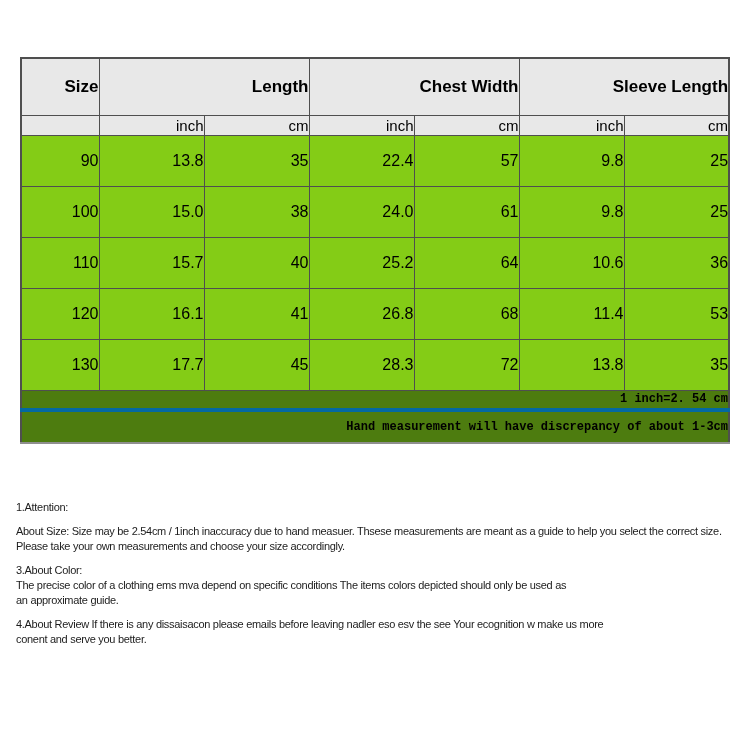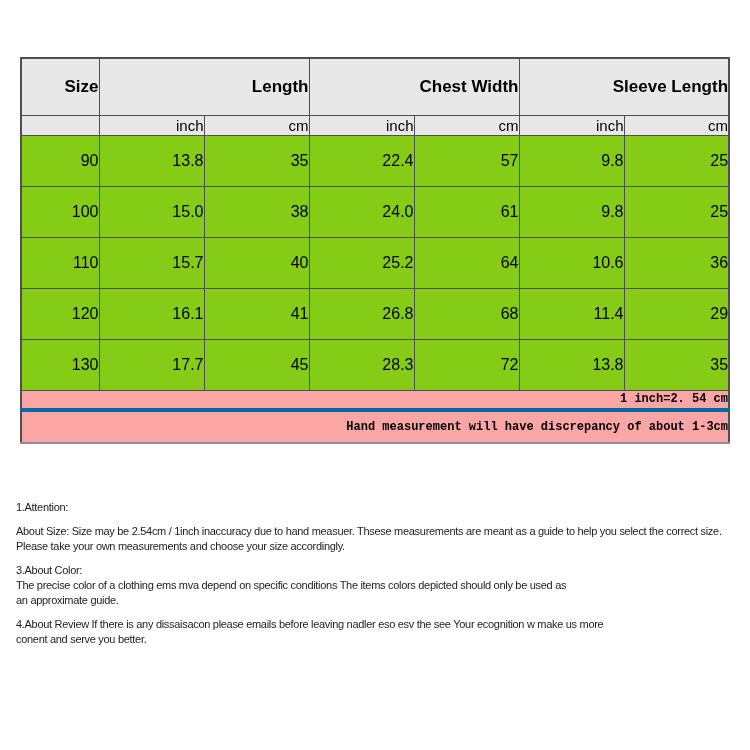--- a/index.html
+++ b/index.html
@@ -21,21 +21,21 @@
   tr.head-row th{
     background:#e8e8e8;font-size:17px;font-weight:bold;color:#000;
     font-family:"Liberation Sans",sans-serif;
   }
   tr.units-row{height:20px;}
   tr.units-row td{background:#e8e8e8;font-size:15px;color:#000;}
   tr.data-row{height:51px;}
   tr.data-row td{font-size:16px;color:#000;background:#84cc16;}
   tr.foot-row td{
     font-family:"Liberation Mono","DejaVu Sans Mono",monospace;
-    font-weight:bold;font-size:12px;color:#000;background:#fca5a5;
+    font-weight:bold;font-size:12px;color:#000;background:#4d7c0f;
   }
   tr.foot-row-1{height:20px;}
   tr.foot-row-2{height:33px;}
   tr.foot-row-2 td{border-top:4px solid #0369a1;}
   .notes{
     position:absolute;left:16px;top:500px;width:740px;
     font-size:11px;line-height:15px;letter-spacing:-0.3px;color:#1c1c1c;
   }
   .note-block{margin:0 0 9px 0;}
   .note-line{white-space:nowrap;}
@@ -99,21 +99,21 @@
         <td>10.6</td>
         <td>36</td>
       </tr>
       <tr class="data-row">
         <td>120</td>
         <td>16.1</td>
         <td>41</td>
         <td>26.8</td>
         <td>68</td>
         <td>11.4</td>
-        <td>29</td>
+        <td>53</td>
       </tr>
       <tr class="data-row">
         <td>130</td>
         <td>17.7</td>
         <td>45</td>
         <td>28.3</td>
         <td>72</td>
         <td>13.8</td>
         <td>35</td>
       </tr>

